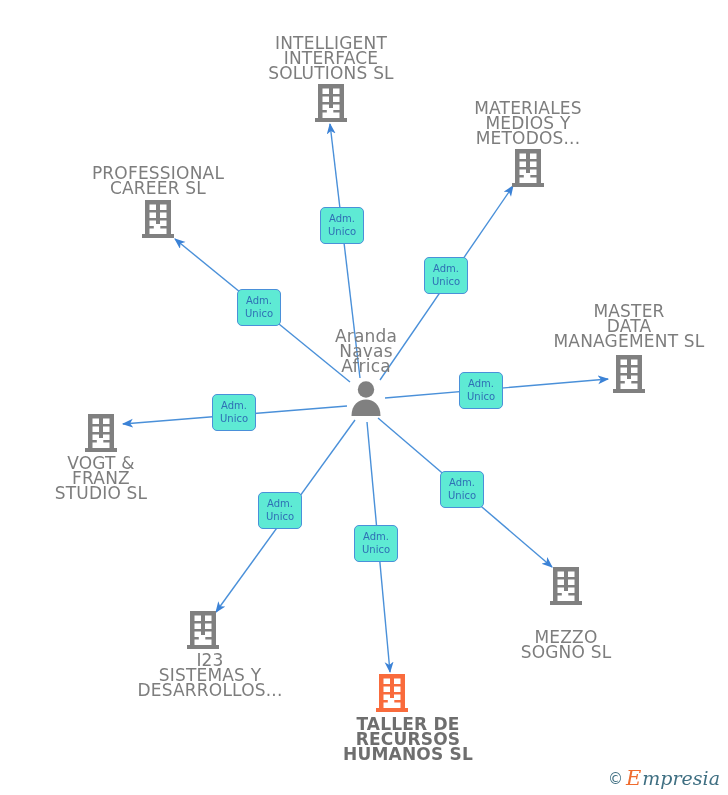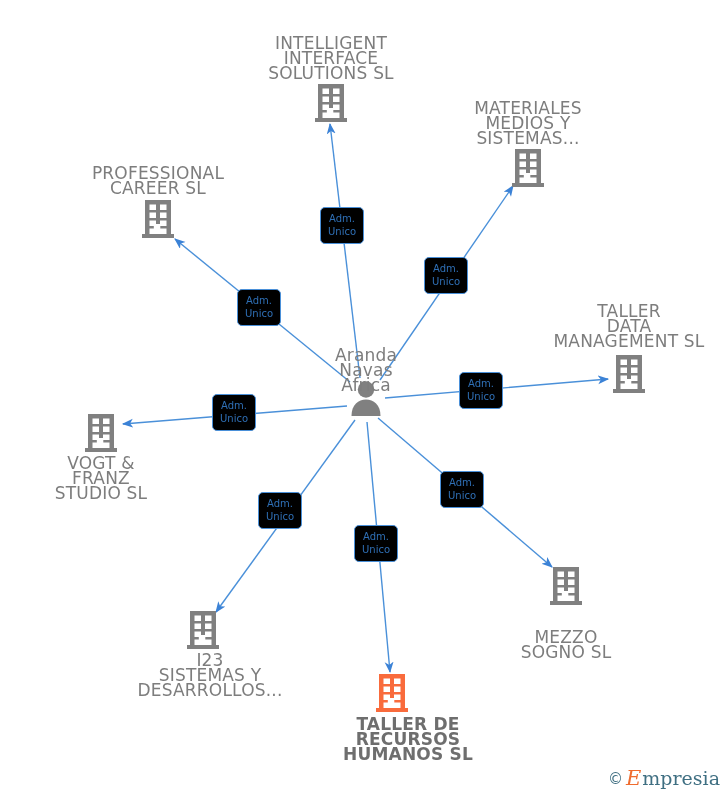--- a/index.html
+++ b/index.html
@@ -33,21 +33,21 @@
   }
   .node-label.focal {
     color: #6e6e6e;
     font-weight: bold;
   }
   .node-label.person {
     color: #7d7d7d;
   }
   .edge-label {
     position: absolute;
-    background: #000000;
+    background: #5eead4;
     border: 1px solid #4a90d9;
     border-radius: 5px;
     color: #2f6fb5;
     font-size: 10px;
     line-height: 13px;
     text-align: center;
     padding: 4px 7px 5px 7px;
     white-space: pre-line;
     box-sizing: border-box;
   }
@@ -66,20 +66,21 @@
   }
   .watermark .wm-e {
     font-family: "DejaVu Serif", "Liberation Serif", serif;
     font-style: italic;
     font-size: 21px;
     color: #ef6c2f;
     line-height: 1;
   }
   .watermark .wm-rest {
     font-family: "DejaVu Serif", "Liberation Serif", serif;
+    font-style: italic;
     font-size: 19px;
     color: #3f6f82;
     line-height: 1;
     margin-left: -2px;
   }
 </style>
 </head>
 <body>
 
 <svg id="graph-canvas" viewBox="0 0 728 795" xmlns="http://www.w3.org/2000/svg">
@@ -130,38 +131,38 @@
       <use href="#person-glyph" x="350" y="380" color="#808080"></use>
     </g>
 </svg>
 
 <div id="labels-layer">
     <div class="node-label " style="left: 241px; top: 36px; width: 180px;">INTELLIGENT
 INTERFACE
 SOLUTIONS SL</div>
     <div class="node-label " style="left: 438px; top: 101px; width: 180px;">MATERIALES
 MEDIOS Y
-SISTEMAS...</div>
+METODOS...</div>
     <div class="node-label " style="left: 68px; top: 166px; width: 180px;">PROFESSIONAL
 CAREER SL</div>
-    <div class="node-label " style="left: 539px; top: 304px; width: 180px;">TALLER
+    <div class="node-label " style="left: 539px; top: 304px; width: 180px;">MASTER
 DATA
 MANAGEMENT SL</div>
     <div class="node-label " style="left: 11px; top: 456px; width: 180px;">VOGT &amp;
 FRANZ
 STUDIO SL</div>
     <div class="node-label " style="left: 476px; top: 630px; width: 180px;">MEZZO
 SOGNO SL</div>
     <div class="node-label " style="left: 120px; top: 653px; width: 180px;">I23
 SISTEMAS Y
 DESARROLLOS...</div>
     <div class="node-label focal" style="left: 318px; top: 717px; width: 180px;">TALLER DE
 RECURSOS
 HUMANOS SL</div>
-    <div class="node-label person" style="left: 276px; top: 348px; width: 180px; text-align: center;">Aranda
+    <div class="node-label person" style="left: 276px; top: 329px; width: 180px; text-align: center;">Aranda
 Navas
 Africa</div>
   </div>
 <div id="edge-labels-layer">
     <div class="edge-label" style="left: 320px; top: 207px;">Adm.
 Unico</div>
     <div class="edge-label" style="left: 424px; top: 257px;">Adm.
 Unico</div>
     <div class="edge-label" style="left: 237px; top: 289px;">Adm.
 Unico</div>

